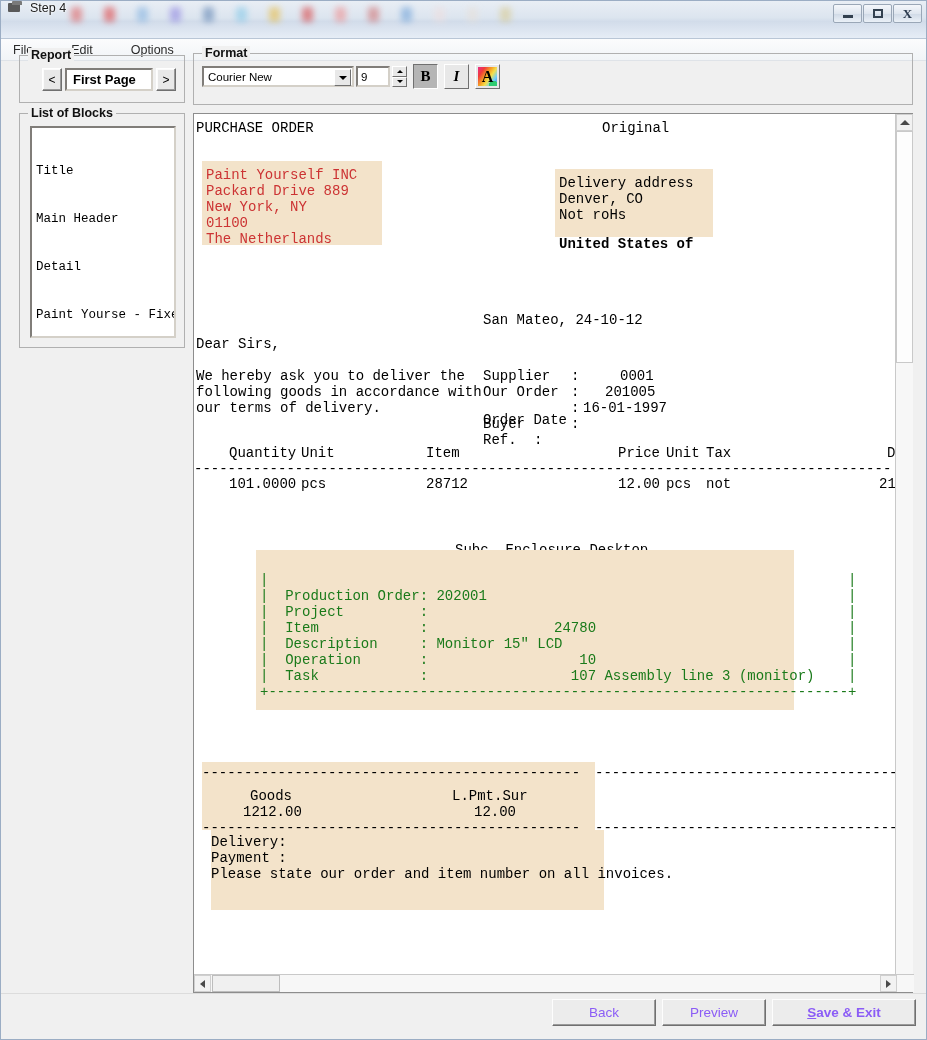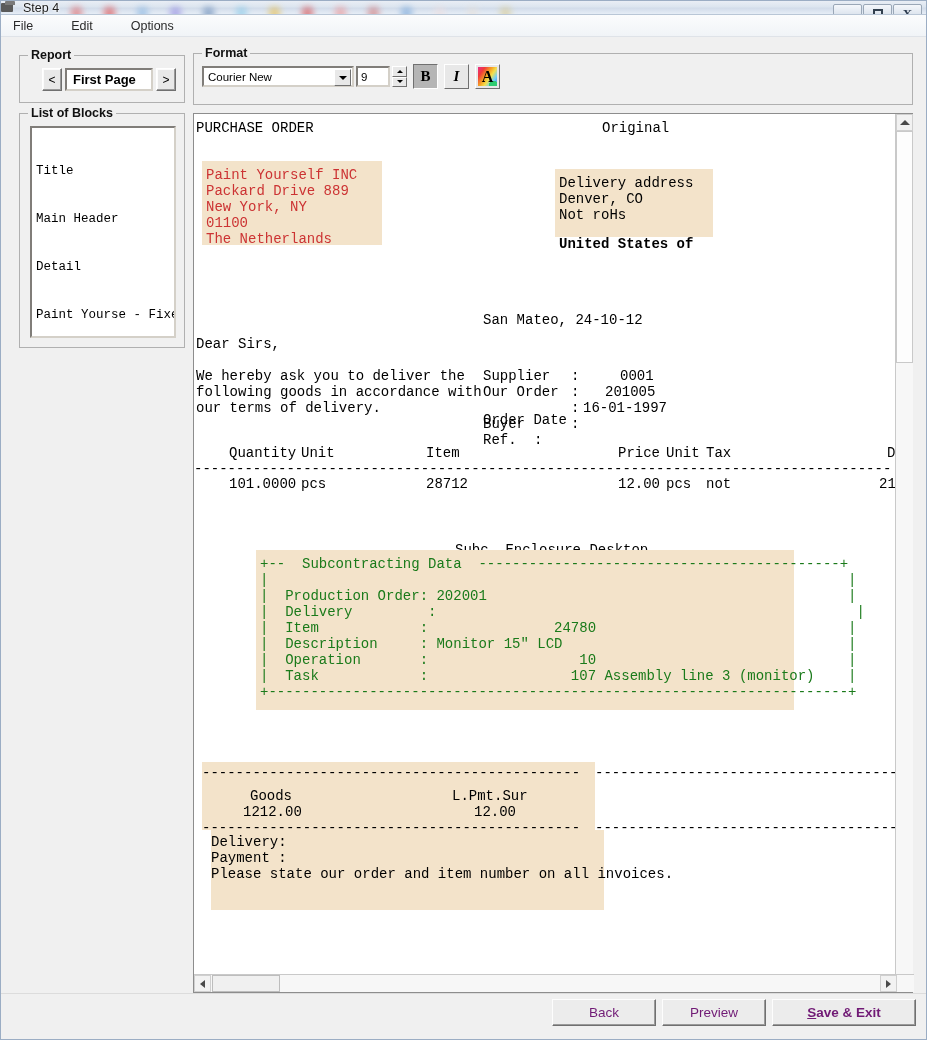--- a/index.html
+++ b/index.html
@@ -15,25 +15,25 @@
   #window {
     position: relative;
     width: 927px; height: 1040px;
     background: #f0f0f0;
     border: 1px solid #9badc4;
   }
 
   
   #titlebar {
     position: relative;
-    height: 14px;
+    height: 38px;
     background: linear-gradient(to bottom, #e9eef5 0%, #dce5ef 45%, #d2dcea 55%, #e6edf6 100%);
     border-bottom: 1px solid #b9c6d6;
     display: flex; 
-    padding-left: 0;
+    padding-left: 7px;
     overflow: hidden;
   }
   .title-icon {
     width: 16px; height: 14px;
     margin-right: 6px;
     position: relative; flex: none;
   }
   .title-icon:before {
     content: "";
     position: absolute; left: 0; top: 2px;
@@ -337,21 +337,21 @@
     border-top: 1px solid #dcdcdc;
   }
   .dlgbtn {
     position: absolute; top: 5px;
     height: 27px;
     border: 1px solid #707070;
     border-top-color: #fdfdfd; border-left-color: #fdfdfd;
     background: #ececec;
     box-shadow: inset -1px -1px 0 #9a9a9a;
     display: flex; align-items: center; justify-content: center;
-    font-size: 13.5px; color: #701a75;
+    font-size: 13.5px; color: #8b5cf6;
   }
   #btn-back { left: 551px; width: 104px; }
   #btn-preview { left: 661px; width: 104px; }
   #btn-save { left: 771px; width: 144px; font-weight: bold; }
   .accel { text-decoration: underline; }
 </style>
 </head>
 <body>
 
 <div id="window">
@@ -514,24 +514,23 @@
       <span class="run" style="left:232px; top:362px;">28712</span>
       <span class="run" style="left:424px; top:362px;">12.00</span>
       <span class="run" style="left:472px; top:362px;">pcs</span>
       <span class="run" style="left:512px; top:362px;">not</span>
       <span class="run" style="left:685px; top:362px;">21-0</span>
       <span class="run" style="left:261px; top:385px;margin-top:43px;">Subc. Enclosure Desktop</span>
 
       
       <div class="hl" style="position:absolute; left:62px; top:436px; width:538px; height:76px;"></div>
       <div class="hl" style="position:absolute; left:62px; top:436px; width:538px; height:160px;">
-        <span class="run green" style="left:4px; top:6px;">+--  Subcontracting Data  -------------------------------------------+</span>
         <span class="run green" style="left:4px; top:22px;">|                                                                     |</span>
         <span class="run green" style="left:4px; top:38px;">|  Production Order: 202001                                           |</span>
-        <span class="run green" style="left:4px; top:54px;">|  Delivery         :                                                  |</span>
+        <span class="run green" style="left:4px; top:54px;">|  Project         :                                                  |</span>
         <span class="run green" style="left:4px; top:70px;">|  Item            :               24780                              |</span>
         <span class="run green" style="left:4px; top:86px;">|  Description     : Monitor 15" LCD                                  |</span>
         <span class="run green" style="left:4px; top:102px;">|  Operation       :                  10                              |</span>
         <span class="run green" style="left:4px; top:118px;">|  Task            :                 107 Assembly line 3 (monitor)    |</span>
         <span class="run green" style="left:4px; top:134px;">+---------------------------------------------------------------------+</span>
       </div>
 
       
       <div class="hl" style="position:absolute; left:8px; top:648px; width:393px; height:68px;">
         <span class="run" style="left:0px; top:3px;">---------------------------------------------</span>

